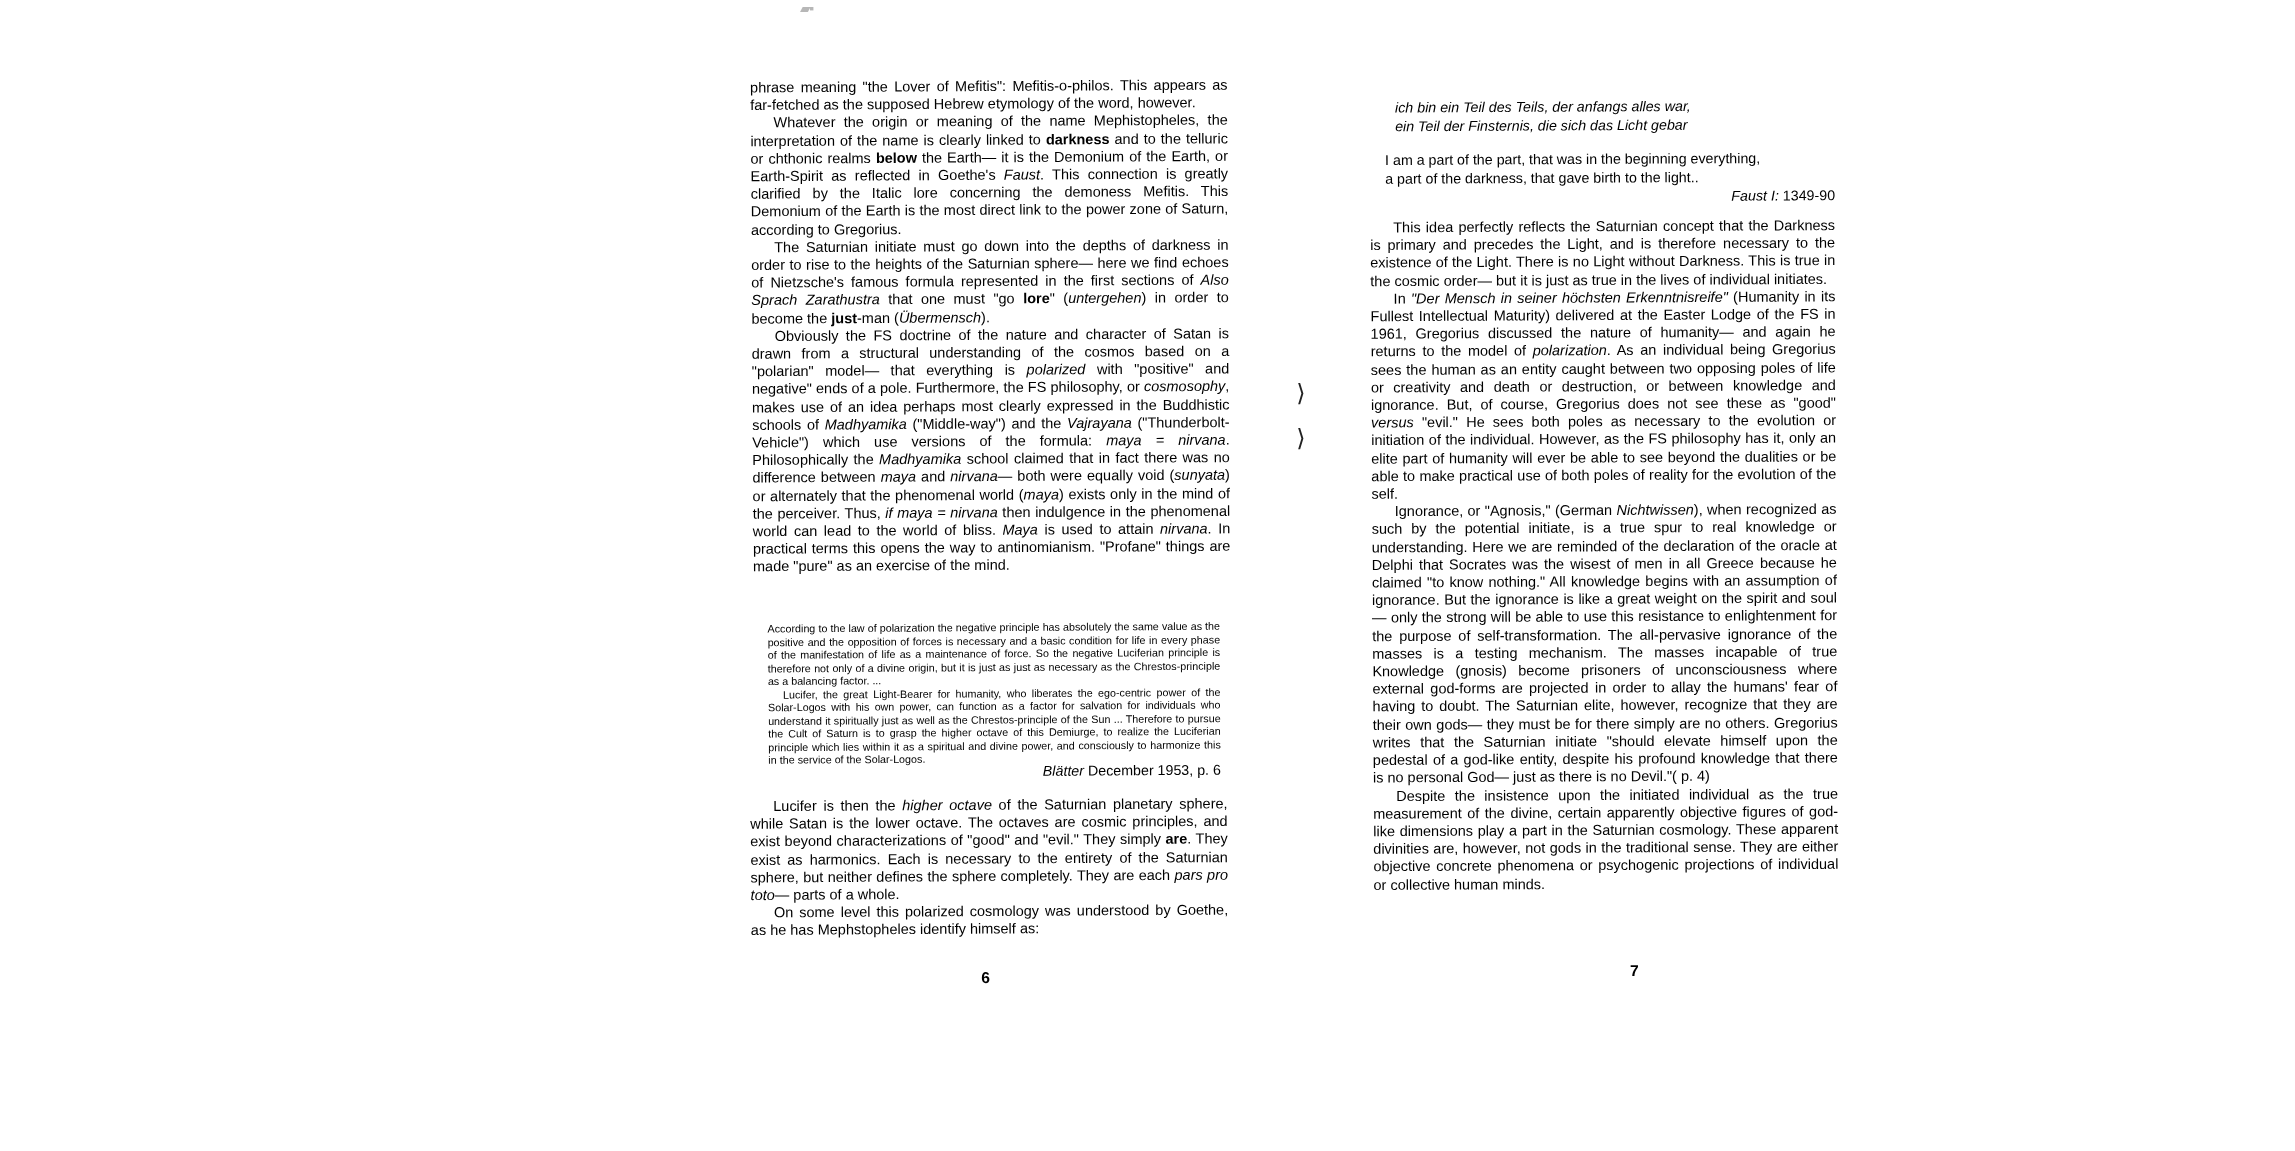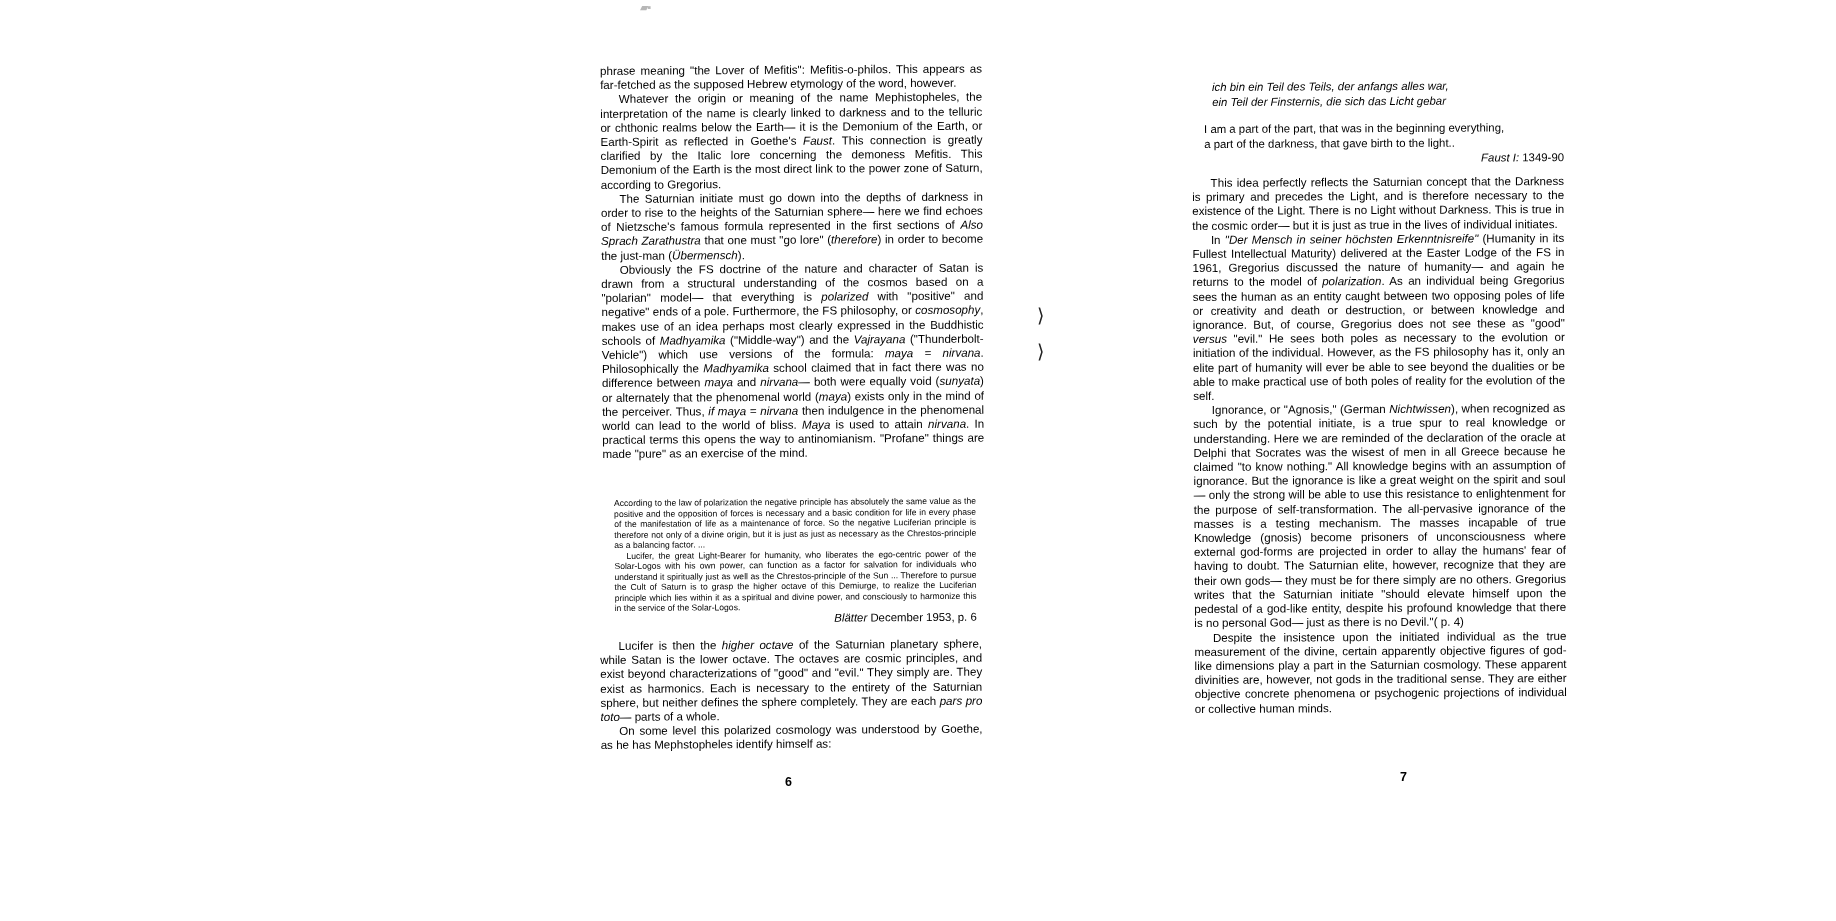--- a/index.html
+++ b/index.html
@@ -32,21 +32,21 @@
     letter-spacing: -1px;
     opacity: .7;
   }
 
   .page {
     position: absolute;
     top: 0;
     height: 921px;
   }
   .page-left  { left: 600px;  width: 390px; }
-  .page-right { left: 1192px; width: 380px; }
+  .page-right { left: 1096px; width: 380px; }
 
   .body-col {
     font-size: 11.6px;
     line-height: 14.2px;
     text-align: justify;
   }
   .body-col p {
     margin: 0;
     text-indent: 1.6em;
   }
@@ -145,36 +145,36 @@
     position: absolute;
     left: 1037px;
     top: 298px;
     width: 26px;
     height: 70px;
     color: #222;
     font-size: 19px;
     line-height: 36px;
     font-family: "Liberation Serif", serif;
   }
-  b, strong { font-weight: normal; }
+  b, strong { font-weight: bold; }
   i, em { font-style: italic; }
 </style>
 </head>
 <body>
 
 <div class="scan">
 
   <div class="top-artifact">▰▪</div>
 
   <div class="page page-left">
 
     <div class="body-col">
       <p class="noindent">phrase meaning "the Lover of Mefitis": Mefitis-o-philos. This appears as far-fetched as the supposed Hebrew etymology of the word, however.</p>
       <p>Whatever the origin or meaning of the name Mephistopheles, the interpretation of the name is clearly linked to <b>darkness</b> and to the telluric or chthonic realms <b>below</b> the Earth— it is the Demonium of the Earth, or Earth-Spirit as reflected in Goethe's <i>Faust</i>. This connection is greatly clarified by the Italic lore concerning the demoness Mefitis. This Demonium of the Earth is the most direct link to the power zone of Saturn, according to Gregorius.</p>
-      <p>The Saturnian initiate must go down into the depths of darkness in order to rise to the heights of the Saturnian sphere— here we find echoes of Nietzsche's famous formula represented in the first sections of <i>Also Sprach Zarathustra</i> that one must "go <b>lore</b>" (<i>therefore</i>) in order to become the <b>just</b>-man (<i>Übermensch</i>).</p>
+      <p>The Saturnian initiate must go down into the depths of darkness in order to rise to the heights of the Saturnian sphere— here we find echoes of Nietzsche's famous formula represented in the first sections of <i>Also Sprach Zarathustra</i> that one must "go <b>lore</b>" (<i>untergehen</i>) in order to become the <b>just</b>-man (<i>Übermensch</i>).</p>
       <p>Obviously the FS doctrine of the nature and character of Satan is drawn from a structural understanding of the cosmos based on a "polarian" model— that everything is <i>polarized</i> with "positive" and negative" ends of a pole. Furthermore, the FS philosophy, or <i>cosmosophy</i>, makes use of an idea perhaps most clearly expressed in the Buddhistic schools of <i>Madhyamika</i> ("Middle-way") and the <i>Vajrayana</i> ("Thunderbolt-Vehicle") which use versions of the formula: <i>maya = nirvana</i>. Philosophically the <i>Madhyamika</i> school claimed that in fact there was no difference between <i>maya</i> and <i>nirvana</i>— both were equally void (<i>sunyata</i>) or alternately that the phenomenal world (<i>maya</i>) exists only in the mind of the perceiver. Thus, <i>if maya = nirvana</i> then indulgence in the phenomenal world can lead to the world of bliss. <i>Maya</i> is used to attain <i>nirvana</i>. In practical terms this opens the way to antinomianism. "Profane" things are made "pure" as an exercise of the mind.</p>
     </div>
 
     <div class="quote-block">
       <p>According to the law of polarization the negative principle has absolutely the same value as the positive and the opposition of forces is necessary and a basic condition for life in every phase of the manifestation of life as a maintenance of force. So the negative Luciferian principle is therefore not only of a divine origin, but it is just as just as necessary as the Chrestos-principle as a balancing factor.   ...</p>
       <p>Lucifer, the great Light-Bearer for humanity, who liberates the ego-centric power of the Solar-Logos with his own power, can function as a factor for salvation for individuals who understand it spiritually just as well as the Chrestos-principle of the Sun ... Therefore to pursue the Cult of Saturn is to grasp the higher octave of this Demiurge, to realize the Luciferian principle which lies within it as a spiritual and divine power, and consciously to harmonize this in the service of the Solar-Logos.</p>
       <p class="quote-cite"><i>Blätter</i><span> December 1953, p. 6</span></p>
     </div>
 
     <div class="body-col body-col-2">

